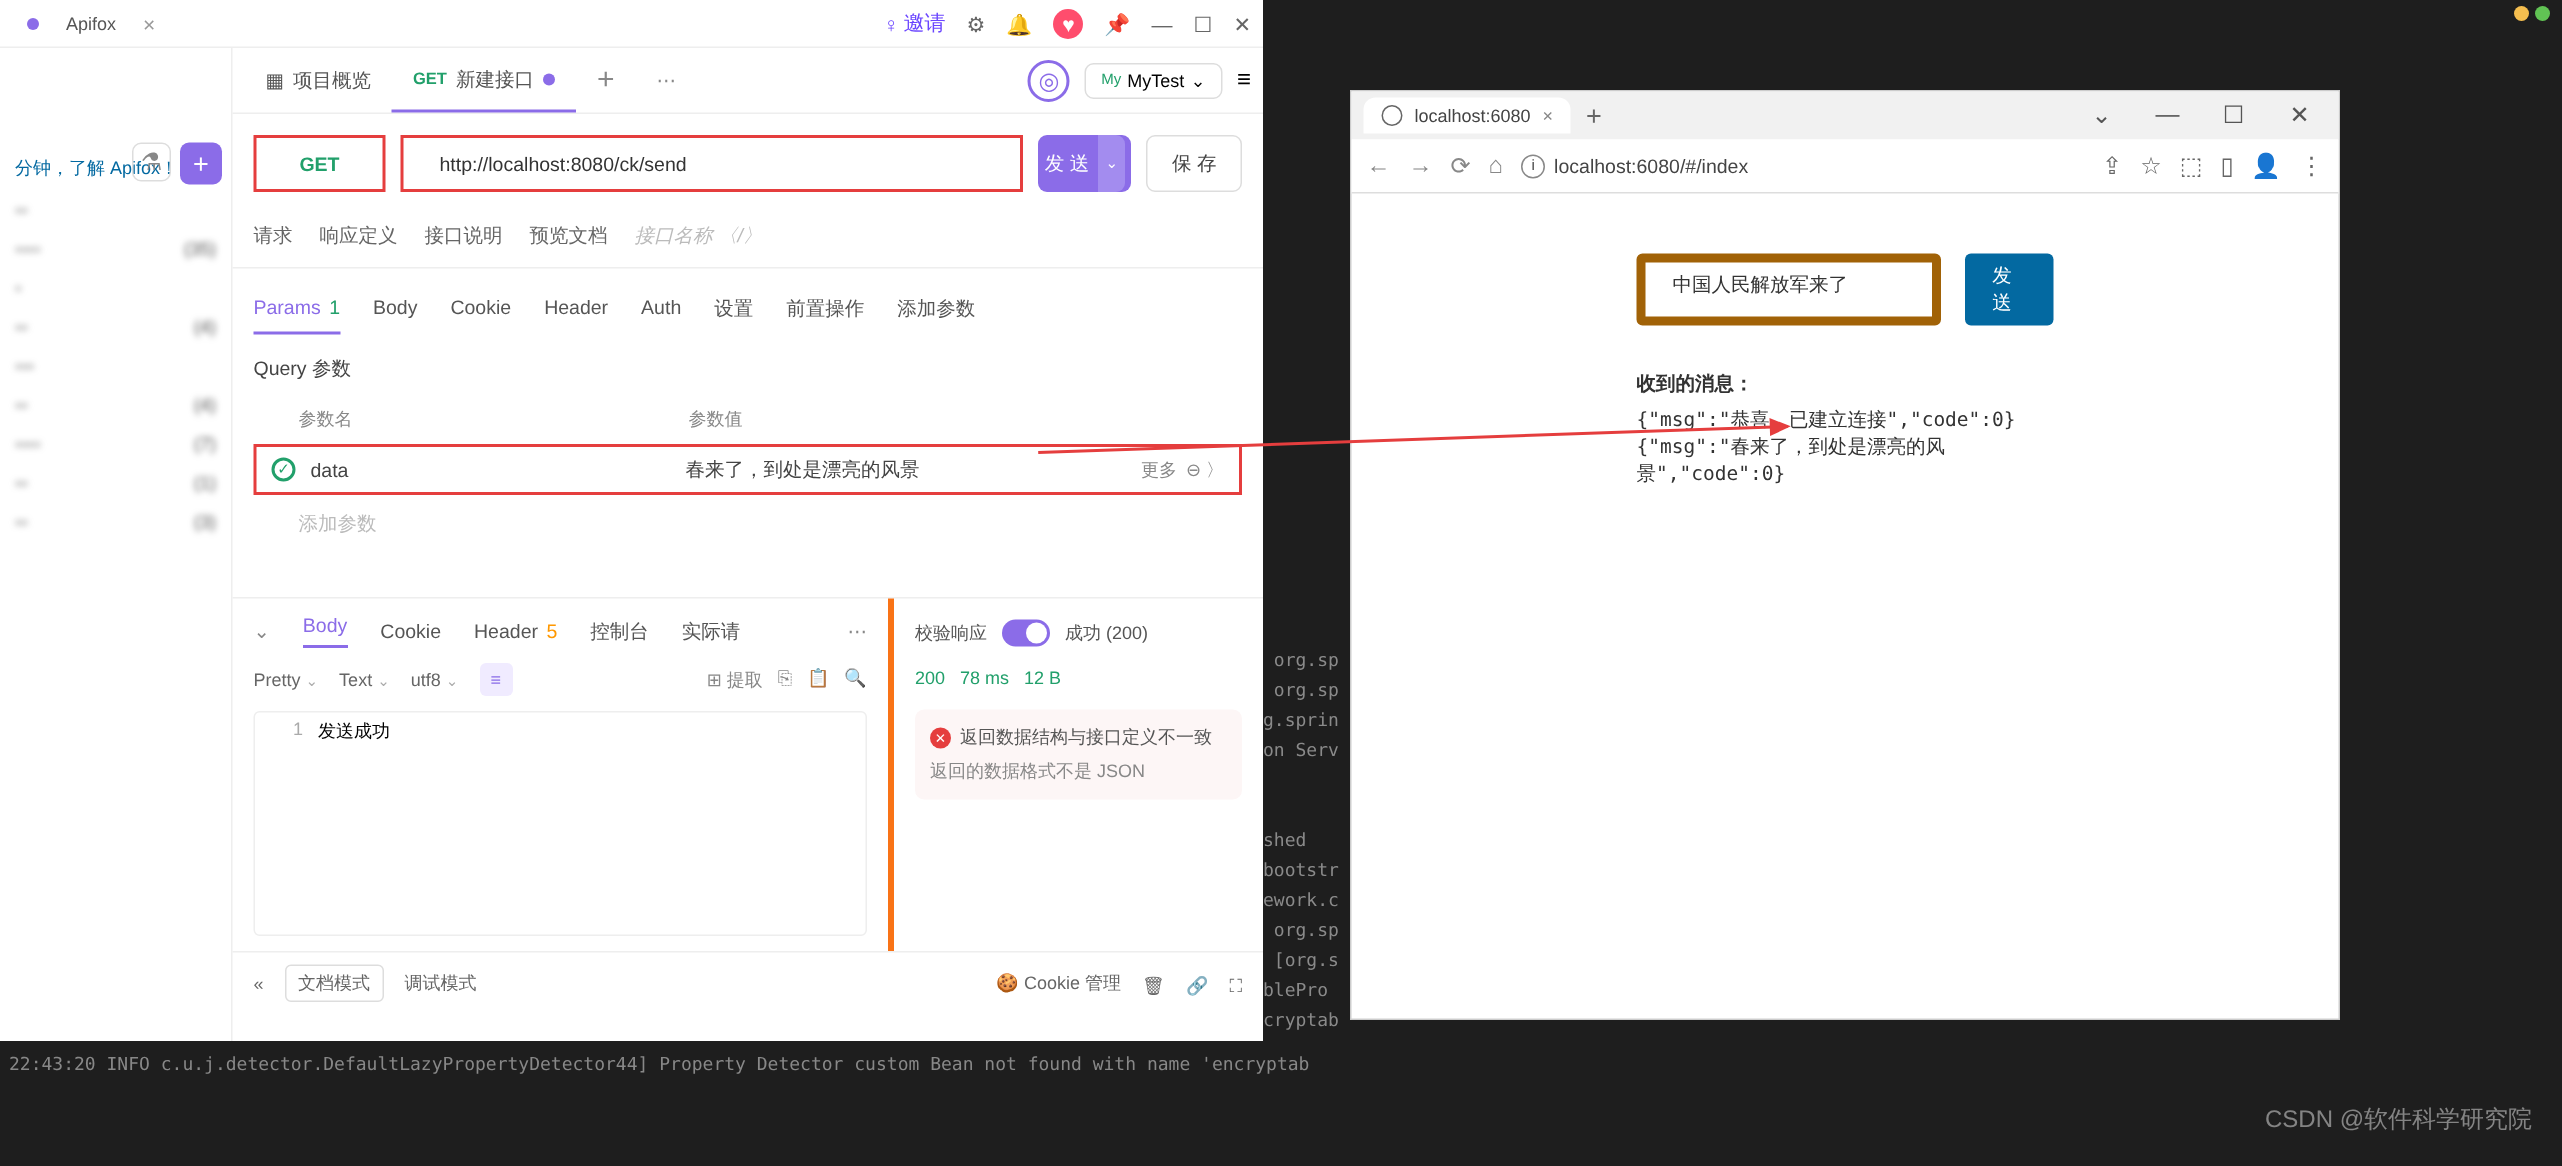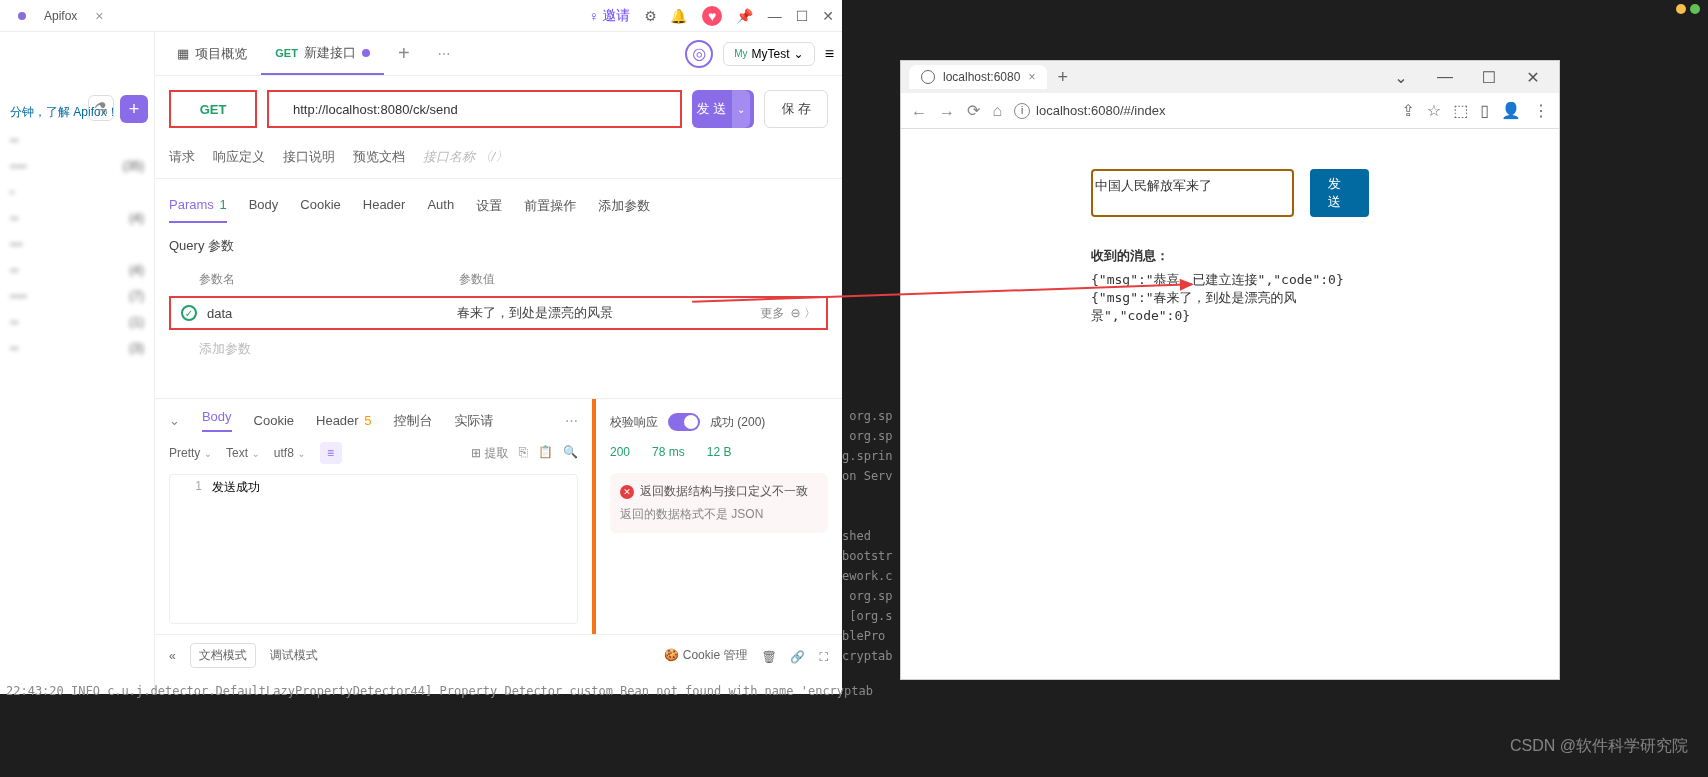--- a/index.html
+++ b/index.html
@@ -76,21 +76,21 @@
 .resp-format .right { margin-left: auto; display: flex; gap: 10px; color: #888; }
 .resp-format .wrap-icon { width: 22px; height: 22px; background: #f0ebff; border-radius: 4px; display: flex; align-items: center; justify-content: center; color: #8b6ce8; }
 .code-area { border: 1px solid #eee; border-radius: 4px; min-height: 150px; font-size: 12px; font-family: monospace; }
 .code-line { display: flex; padding: 4px 8px; }
 .code-line .ln { width: 24px; color: #aaa; text-align: right; margin-right: 10px; }
 
 .resp-right { width: 250px; border-left: 4px solid #f97316; padding: 14px; font-size: 12px; }
 .resp-status-row { display: flex; align-items: center; gap: 10px; color: #555; }
 .toggle { width: 32px; height: 18px; background: #8b6ce8; border-radius: 10px; position: relative; }
 .toggle::after { content: ''; position: absolute; right: 2px; top: 2px; width: 14px; height: 14px; background: #fff; border-radius: 50%; }
-.resp-stats { color: #22a06b; padding: 14px 0; display: flex; gap: 22px; }
+.resp-stats { color: #22a06b; padding: 14px 0; display: flex; gap: 10px; }
 .resp-error-box { background: #fdf6f6; border-radius: 6px; padding: 10px; }
 .resp-error-box .err-title { color: #555; display: flex; align-items: center; gap: 6px; }
 .resp-error-box .err-icon { width: 14px; height: 14px; background: #e53e3e; border-radius: 50%; color: #fff; font-size: 9px; display: flex; align-items: center; justify-content: center; }
 .resp-error-box .err-sub { color: #888; margin-top: 6px; }
 
 .footer { border-top: 1px solid #eee; padding: 8px 14px; display: flex; align-items: center; gap: 14px; font-size: 12px; color: #666; }
 .footer .mode { border: 1px solid #ddd; padding: 3px 8px; border-radius: 4px; }
 .footer .right { margin-left: auto; display: flex; gap: 14px; align-items: flex-end; }
 
 
@@ -102,28 +102,28 @@
 .br-newtab { margin-left: 10px; color: #666; font-size: 18px; cursor: pointer; }
 .br-winctrls { margin-left: auto; display: flex; gap: 4px; padding-right: 6px; }
 .br-winctrls span { width: 40px; height: 28px; display: flex; align-items: center; justify-content: center; color: #555; cursor: pointer; }
 .br-addr { height: 36px; display: flex; align-items: center; gap: 12px; padding: 0 10px; border-bottom: 1px solid #ddd; background: #fff; }
 .br-addr .nav { color: #888; cursor: pointer; }
 .br-url { flex: 1; font-size: 13px; color: #444; display: flex; align-items: center; gap: 6px; }
 .br-url .info { width: 16px; height: 16px; border: 1px solid #888; border-radius: 50%; font-size: 10px; display: flex; align-items: center; justify-content: center; }
 .br-icons { display: flex; gap: 12px; color: #666; }
 .br-content { flex: 1; padding: 40px 190px 20px; font-size: 13px; color: #333; }
 .br-input-row { display: flex; gap: 16px; margin-bottom: 30px; }
-.br-input { border: 2px solid #a16207; border-radius: 4px; padding: 6px 2px; width: 225px; font-size: 13px; }
+.br-input { border: 6px solid #a16207; border-radius: 4px; padding: 6px 18px; width: 225px; font-size: 13px; }
 .br-send { background: #0369a1; color: #fff; padding: 6px 18px; border-radius: 4px; cursor: pointer; }
 .br-msg-title { font-weight: 600; margin-bottom: 6px; }
 .br-msg-line { font-family: monospace; font-size: 13px; }
 
 
-.terminal-bg { position: absolute; left: 842px; top: 406px; width: 60px; height: 260px; color: #8a8a8a; font-family: monospace; font-size: 12px; line-height: 20px; overflow: hidden; white-space: pre; }
-.terminal-line2 { position: absolute; left: 6px; top: 684px; color: #888; font-family: monospace; font-size: 12px; }
+.terminal-bg { position: absolute; left: 842px; top: 430px; width: 60px; height: 260px; color: #8a8a8a; font-family: monospace; font-size: 12px; line-height: 20px; overflow: hidden; white-space: pre; }
+.terminal-line2 { position: absolute; left: 6px; top: 702px; color: #888; font-family: monospace; font-size: 12px; }
 
 
 .red-arrow { position: absolute; left: 692px; top: 292px; width: 500px; height: 2px; background: #e53e3e; transform: rotate(-2deg); }
 .red-arrow::after { content: ''; position: absolute; right: -2px; top: -5px; border-left: 14px solid #e53e3e; border-top: 6px solid transparent; border-bottom: 6px solid transparent; }
 
 
 .watermark { position: absolute; right: 20px; bottom: 20px; color: rgba(200,200,200,0.6); font-size: 16px; }
 
 
 .top-dots { position: absolute; right: 8px; top: 4px; display: flex; gap: 4px; }

